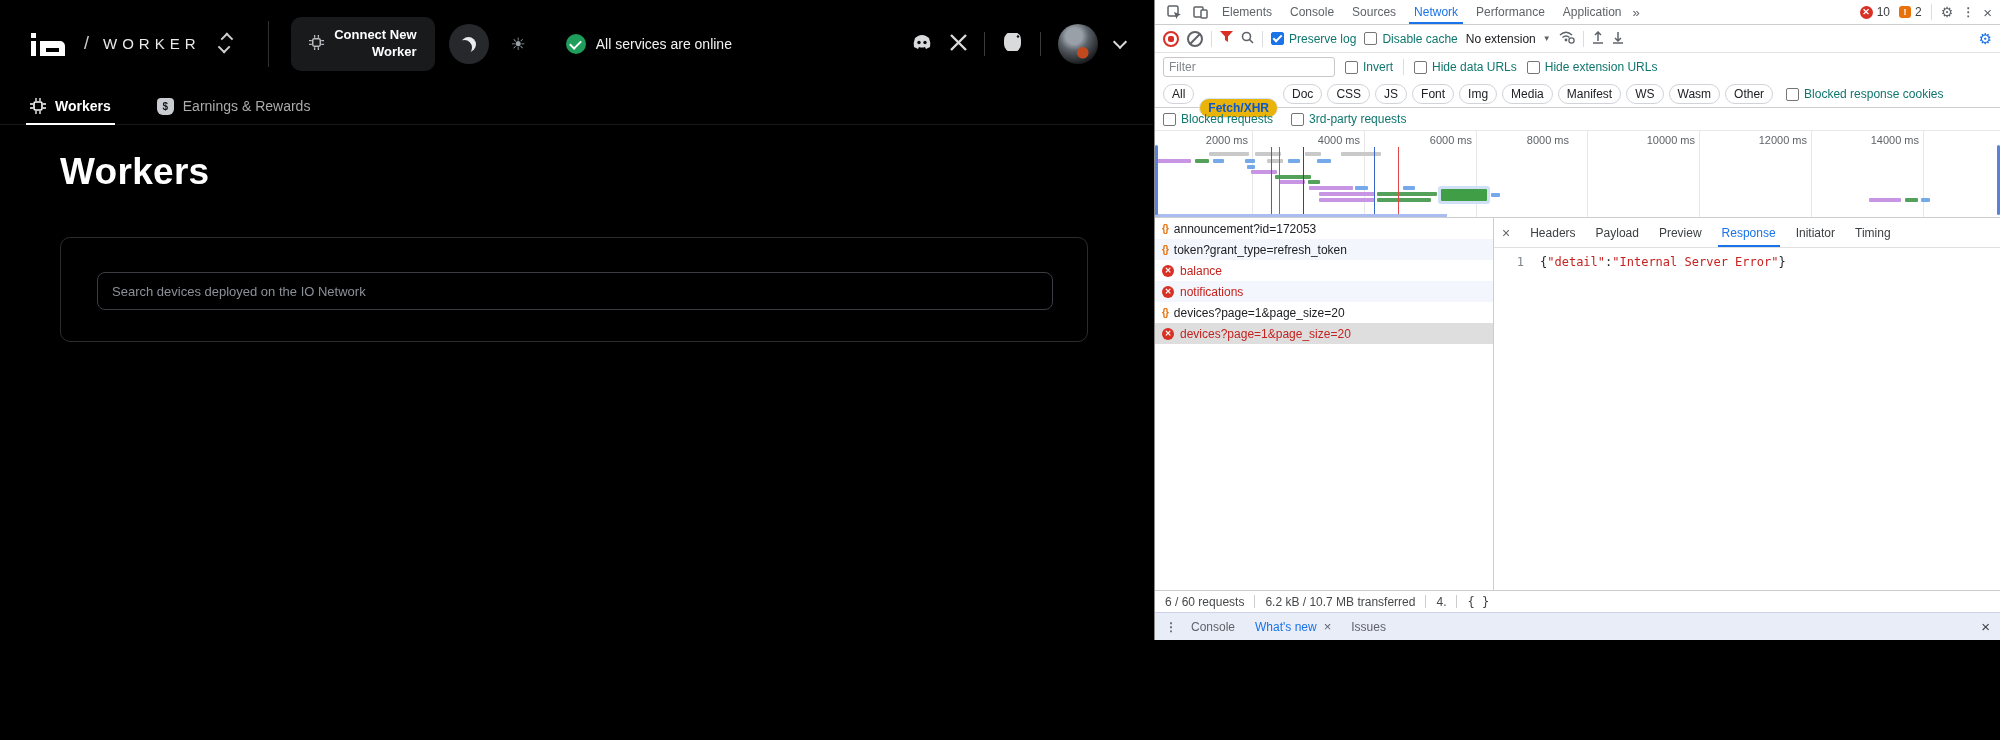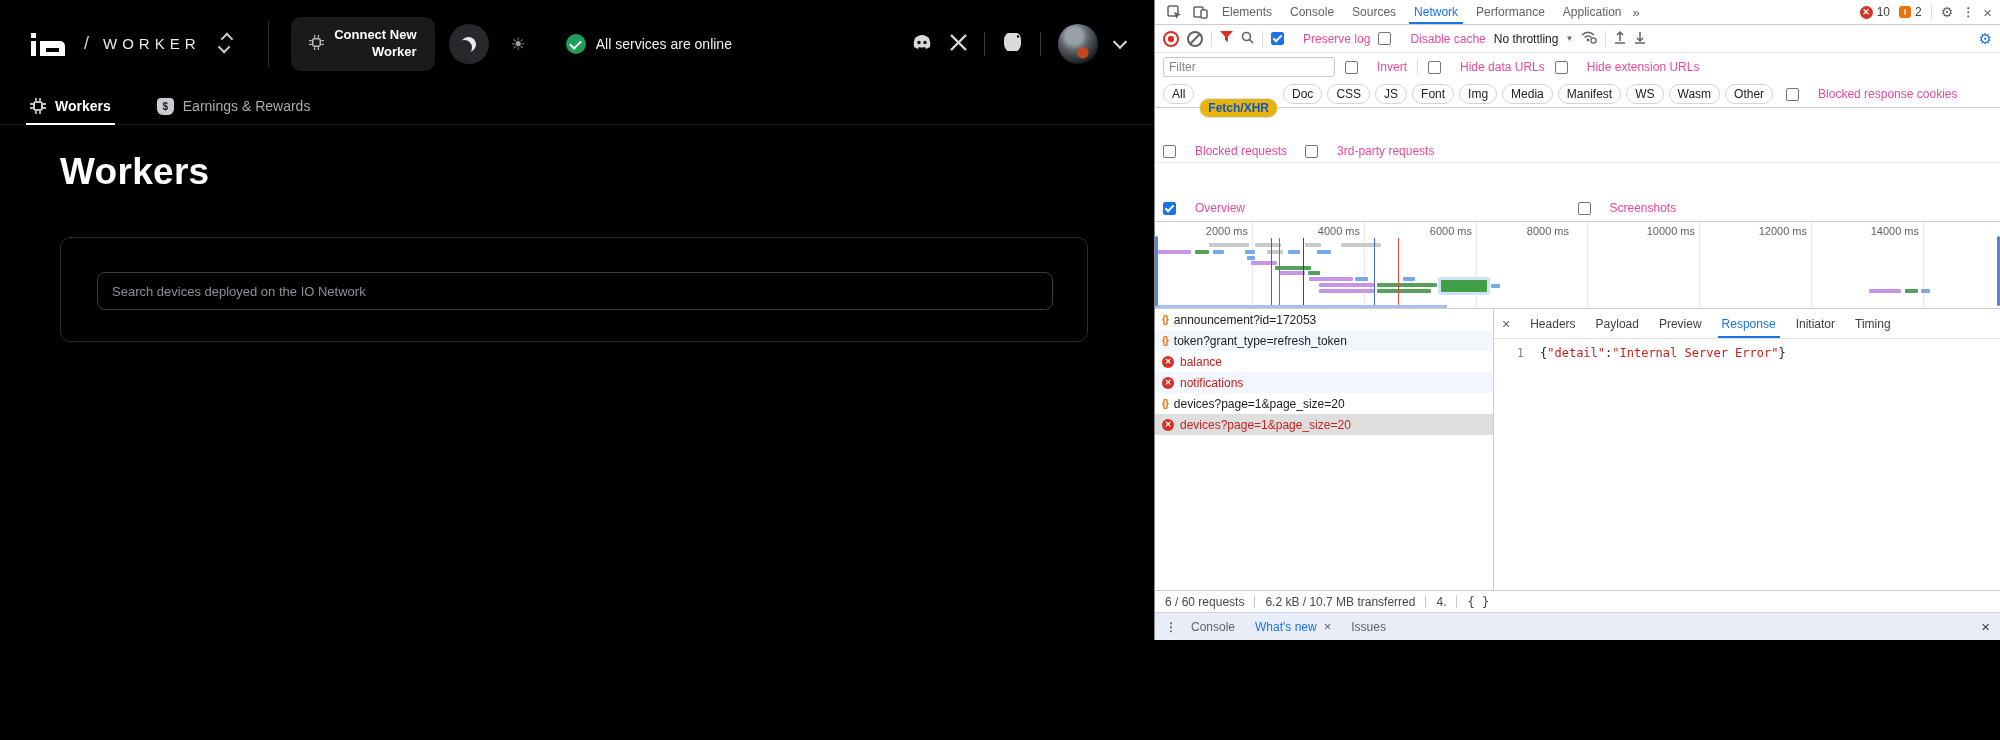--- a/index.html
+++ b/index.html
@@ -70,39 +70,39 @@
   .gear{color:#5f6368;font-size:14px;cursor:pointer;line-height:1;}
   .dots3{color:#5f6368;font-weight:700;letter-spacing:0;cursor:pointer;}
   .closex{color:#5f6368;font-size:15px;cursor:pointer;}
   .tbdiv{width:1px;height:16px;background:#dadce0;}
 
   .dt-toolbar{height:28px;display:flex;align-items:center;gap:8px;padding:0 8px;border-bottom:1px solid #e4e4e4;box-sizing:border-box;}
   .rec{width:12px;height:12px;border-radius:50%;border:2px solid #d93025;display:flex;align-items:center;justify-content:center;cursor:pointer;}
   .rec i{width:6px;height:6px;border-radius:2px;background:#d93025;}
   .clear{width:12px;height:12px;border-radius:50%;border:2px solid #5f6368;position:relative;cursor:pointer;}
   .clear::after{content:"";position:absolute;left:-1px;top:5px;width:14px;height:2px;background:#5f6368;transform:rotate(-45deg);}
-  .cb{display:flex;align-items:center;gap:19px;color:#ec4899;cursor:pointer;white-space:nowrap;}
+  .cb{display:flex;align-items:center;gap:5px;color:#0f766e;cursor:pointer;white-space:nowrap;}
   .box{width:13px;height:13px;border:1px solid #767676;border-radius:2px;background:#fff;box-sizing:border-box;}
   .box.checked{background:#1a73e8;border-color:#1a73e8;display:flex;align-items:center;justify-content:center;}
   .box.checked::after{content:"";width:3px;height:7px;border:solid #fff;border-width:0 2px 2px 0;transform:rotate(45deg);margin-top:-2px;}
   .throttle{display:flex;align-items:center;gap:7px;color:#202124;cursor:pointer;}
   .dcaret{font-size:8px;color:#5f6368;}
   .spacer{flex:1;}
   .gear-blue{color:#1a73e8;font-size:15px;cursor:pointer;}
 
   .dt-filterrow{height:28px;display:flex;align-items:center;gap:10px;padding:0 8px;box-sizing:border-box;}
   .filter-input{width:160px;height:18px;border:1px solid #c8c8c8;border-radius:3px;font-size:12px;padding:0 5px;color:#202124;outline:none;font-family:"Liberation Sans",sans-serif;}
   .filter-input::placeholder{color:#80868b;}
 
   .dt-chiprow{height:27px;display:flex;align-items:center;gap:5px;padding:0 8px;border-bottom:1px solid #cdcdcd;box-sizing:border-box;}
   .chip{padding:2px 8px;border:1px solid #d0d3d8;border-radius:11px;color:#202124;cursor:pointer;white-space:nowrap;}
   .chip.active{background:#eab308;border-color:#d3e3fd;color:#0b57d0;font-weight:600;margin-top:27px;}
   .dt-chiprow .cb{margin-left:8px;}
 
-  .dt-optrow{display:flex;padding:0 8px;box-sizing:border-box;margin-top:32px;}
+  .dt-optrow{display:flex;padding:0 8px;box-sizing:border-box;}
   .r1{height:23px;gap:18px;border-bottom:1px solid #e8e8e8;}
   .r2{height:26px;}
   .r3{height:27px;border-bottom:1px solid #cdcdcd;}
   .half{width:50%;display:flex;align-items:center;}
 
   .dt-overview{position:relative;height:86px;border-bottom:1px solid #cdcdcd;overflow:hidden;}
   .ov-label{position:absolute;top:3px;width:70px;text-align:right;color:#5f6368;font-size:11px;}
   .ov-grid{position:absolute;top:0;bottom:0;width:1px;background:#e7e7e7;}
   .ov-bar{position:absolute;border-radius:1px;}
   .ov-purple{background:#c795e3;}
@@ -307,21 +307,21 @@
       <span class="tbdiv"></span>
       <span class="cb">
           <i class="box checked"></i>
           <span>Preserve log</span>
         </span>
       <span class="cb">
           <i class="box"></i>
           <span>Disable cache</span>
         </span>
       <span class="throttle">
-        <span>No throttling</span>
+        <span>No extension</span>
         <span class="dcaret">▼</span>
       </span>
       <span>
         <svg width="16" height="13" viewBox="0 0 16 13">
           <path d="M1 4 Q7 -1.5 13 4" fill="none" stroke="#5f6368" stroke-width="1.5"></path>
           <path d="M3.5 6.5 Q7 3.5 10.5 6.5" fill="none" stroke="#5f6368" stroke-width="1.5"></path>
           <circle cx="7" cy="9" r="1.4" fill="#5f6368"></circle>
           <circle cx="12.5" cy="9.5" r="2.6" fill="none" stroke="#5f6368" stroke-width="1.3"></circle>
         </svg>
       </span>
@@ -381,34 +381,20 @@
     </div>
 
     <div class="dt-optrow r1">
       <span class="cb">
           <i class="box"></i>
           <span>Blocked requests</span>
         </span>
       <span class="cb">
           <i class="box"></i>
           <span>3rd-party requests</span>
-        </span>
-    </div>
-    <div class="dt-optrow r3">
-      <span class="half">
-          <span class="cb">
-            <i class="box checked"></i>
-            <span>Overview</span>
-          </span>
-        </span>
-      <span class="half">
-          <span class="cb">
-            <i class="box"></i>
-            <span>Screenshots</span>
-          </span>
         </span>
     </div>
 
     <div class="dt-overview" id="dt-overview">
         <div class="ov-grid" style="left: 97px;"></div>
         <div class="ov-label" style="left: 23px;">2000 ms</div>
         <div class="ov-grid" style="left: 209px;"></div>
         <div class="ov-label" style="left: 135px;">4000 ms</div>
         <div class="ov-grid" style="left: 321px;"></div>
         <div class="ov-label" style="left: 247px;">6000 ms</div>

